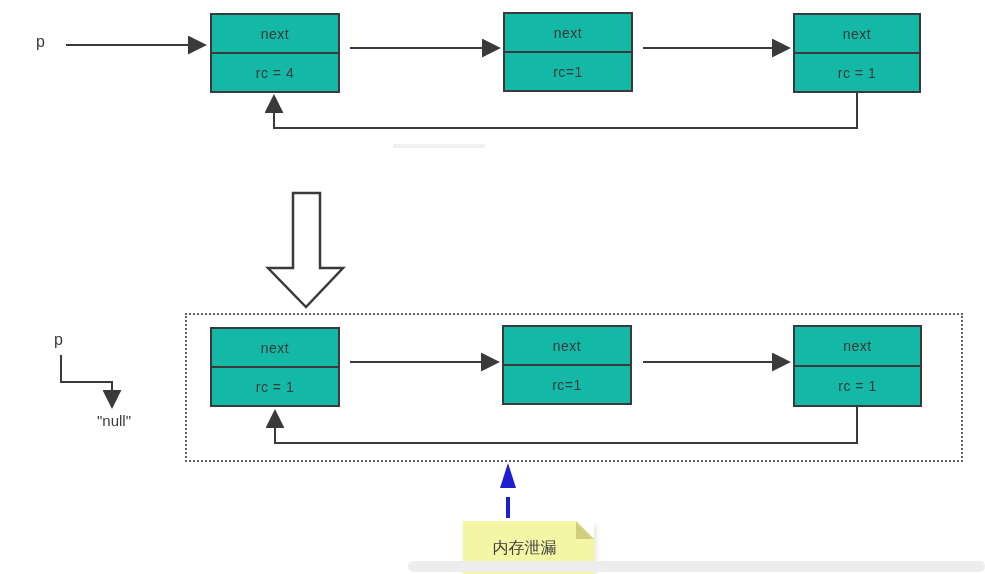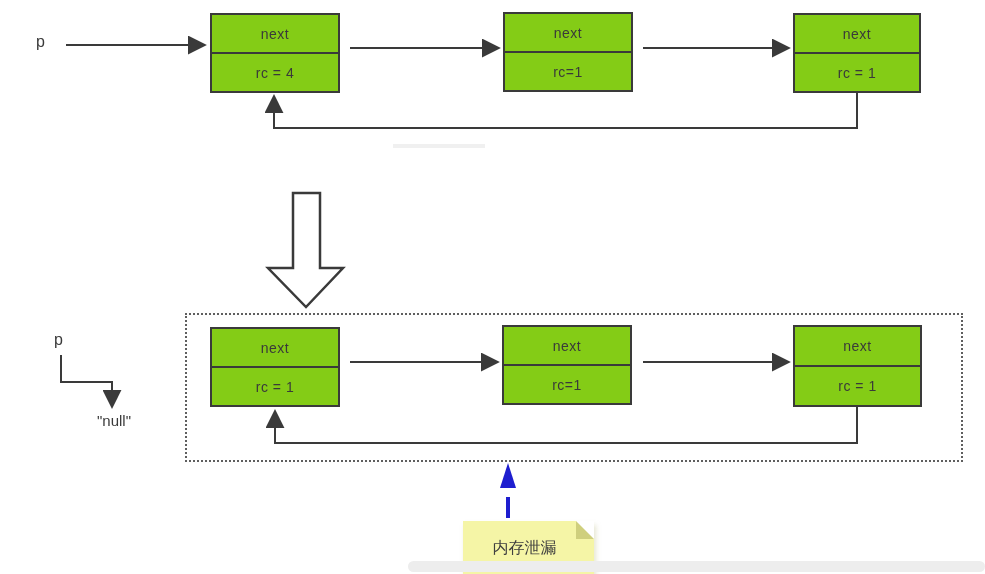--- a/index.html
+++ b/index.html
@@ -9,21 +9,21 @@
   }
   .layer{position:absolute;left:0;top:0;}
   .cline{stroke:var(--line,#3a3a3a);stroke-width:2;fill:none;}
   .hollow-arrow{fill:#ffffff;stroke:var(--line,#3a3a3a);stroke-width:2.5;stroke-linejoin:miter;}
   .arrowhead-fill{fill:var(--line,#3a3a3a);}
   .blue-line{stroke:var(--blue-arrow,#1e1ecf);stroke-width:4;fill:none;}
   .blue-head{fill:var(--blue-arrow,#1e1ecf);}
   .smudge{fill:#f0f0f0;}
   .node{
     position:absolute;width:130px;height:80px;box-sizing:border-box;
-    border:2px solid var(--line,#3a3a3a);background:#84cc16;
+    border:2px solid var(--line,#3a3a3a);background:#14b8a6;
     display:flex;flex-direction:column;text-align:center;
   }
   .node .cell{
     flex:1;display:flex;align-items:center;justify-content:center;
     font-size:14px;letter-spacing:.5px;
   }
   .node .cell.top{border-bottom:2px solid var(--line,#3a3a3a);}
   .dotted-box{
     position:absolute;left:185px;top:313px;width:778px;height:149px;
     box-sizing:border-box;border:2px dotted #5f5f5f;background:transparent;

